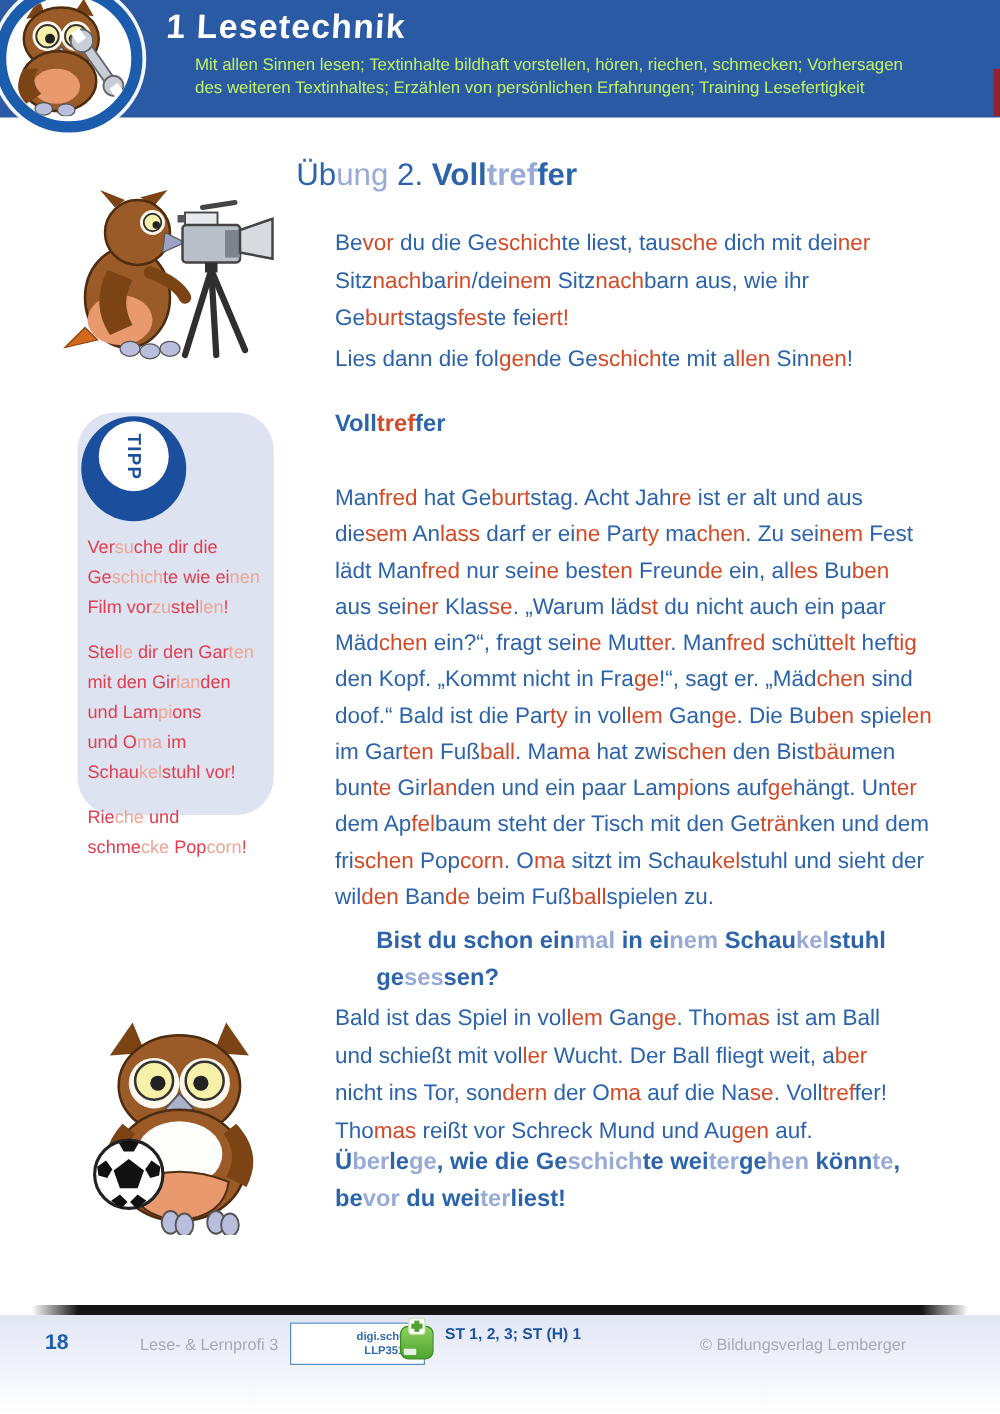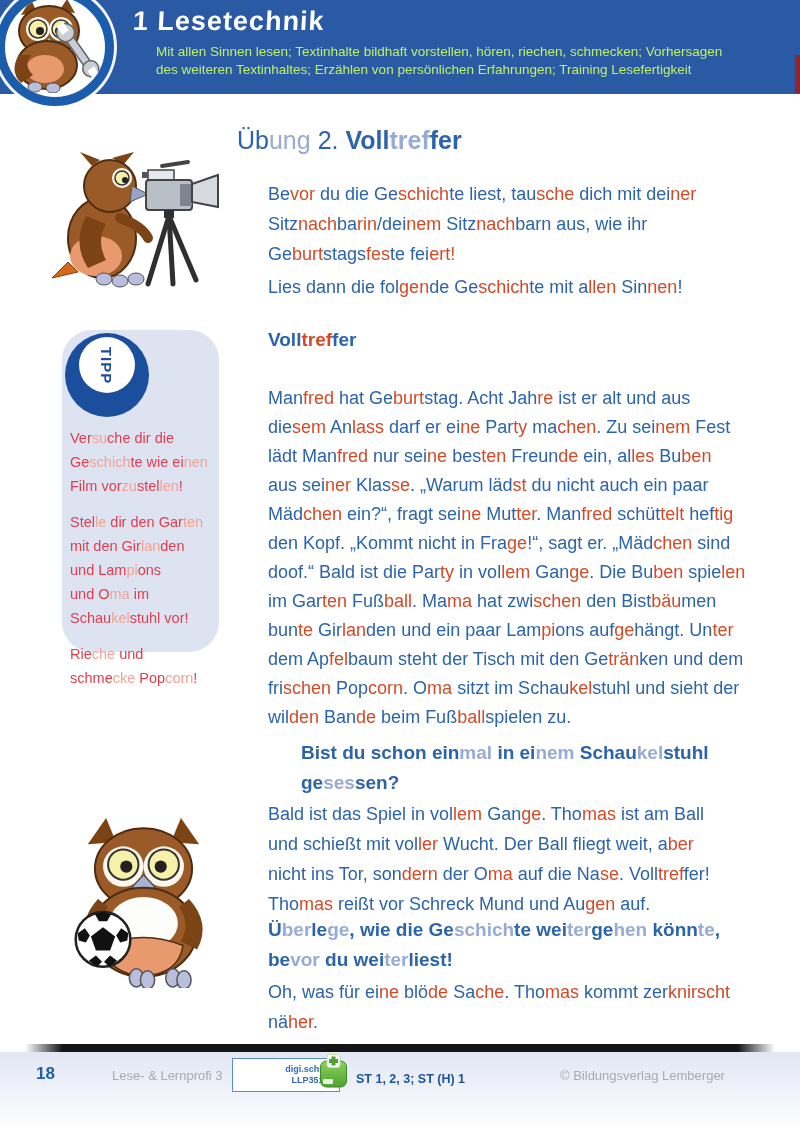--- a/index.html
+++ b/index.html
@@ -46,21 +46,21 @@
     background:linear-gradient(to right, rgba(17,17,17,0) 0%, #151515 5%, #151515 95%, rgba(17,17,17,0) 100%);
     border-radius:4px;}
   .footer-area{position:absolute;left:0;top:1052px;width:800px;height:79px;
     background:linear-gradient(#e2e6f5,#ffffff);}
   .footer-page-number{position:absolute;left:36px;top:12px;font-size:17px;font-weight:bold;color:#1d5fae;text-align:center;}
   .footer-series{position:absolute;left:112px;top:16px;font-size:13px;color:#a5aab3;}
   .digi-box{position:absolute;left:232px;top:6px;width:58px;height:32px;border:1px solid #5b8fc9;background:#ffffff;
     display:flex;flex-direction:column;align-items:center;justify-content:center;
     font-size:9px;font-weight:bold;color:#2f6cb4;line-height:11px;padding-left:48px;}
   .app-icon{position:absolute;left:320px;top:2px;}
-  .footer-codes{position:absolute;left:356px;top:20px;font-size:12.5px;font-weight:bold;color:#1c549c;}
+  .footer-codes{position:absolute;left:356px;top:8px;font-size:12.5px;font-weight:bold;color:#1c549c;}
   .footer-copyright{position:absolute;left:560px;top:16px;font-size:13px;color:#a5aab3;}
 </style>
 </head>
 <body>
 
 <div class="page">
 
   <div class="header-band">
     <div class="header-title">1 Lesetechnik</div>
     <div class="header-subtitle">Mit allen Sinnen lesen; Textinhalte bildhaft vorstellen, hören, riechen, schmecken; Vorhersagen
@@ -204,22 +204,20 @@
       <ellipse cx="78" cy="160" rx="7" ry="9" fill="#b9bedd" stroke="#555" stroke-width="1.5"></ellipse>
       <ellipse cx="89" cy="162" rx="7" ry="9" fill="#b9bedd" stroke="#555" stroke-width="1.5"></ellipse>
       <ellipse cx="114" cy="160" rx="7" ry="9" fill="#b9bedd" stroke="#555" stroke-width="1.5"></ellipse>
       <ellipse cx="125" cy="162" rx="7" ry="9" fill="#b9bedd" stroke="#555" stroke-width="1.5"></ellipse>
     </svg>
   </div>
 
   <div class="instruction-heading rich"><span class="c-b">Ü</span><span class="c-l">ber</span><span class="c-b">le</span><span class="c-l">ge</span><span class="c-b">, wie die Ge</span><span class="c-l">schich</span><span class="c-b">te wei</span><span class="c-l">ter</span><span class="c-b">ge</span><span class="c-l">hen</span><span class="c-b"> könn</span><span class="c-l">te</span><span class="c-b">,
 be</span><span class="c-l">vor</span><span class="c-b"> du wei</span><span class="c-l">ter</span><span class="c-b">liest!</span></div>
 
-  <div class="closing-text rich"><span class="c-b">Oh, was für ei</span><span class="c-r">ne</span><span class="c-b"> blö</span><span class="c-r">de</span><span class="c-b"> Sa</span><span class="c-r">che</span><span class="c-b">. Tho</span><span class="c-r">mas</span><span class="c-b"> kommt zer</span><span class="c-r">knirscht</span><span class="c-b">
-nä</span><span class="c-r">her</span><span class="c-b">.</span></div>
 
   <div class="footer-shadow"></div>
   <div class="footer-area">
     <span class="footer-page-number">18</span>
     <span class="footer-series">Lese- &amp; Lernprofi 3</span>
     <span class="digi-box">
       <span>digi.schule/</span>
       <span>LLP3518</span>
     </span>
     <span class="app-icon">

